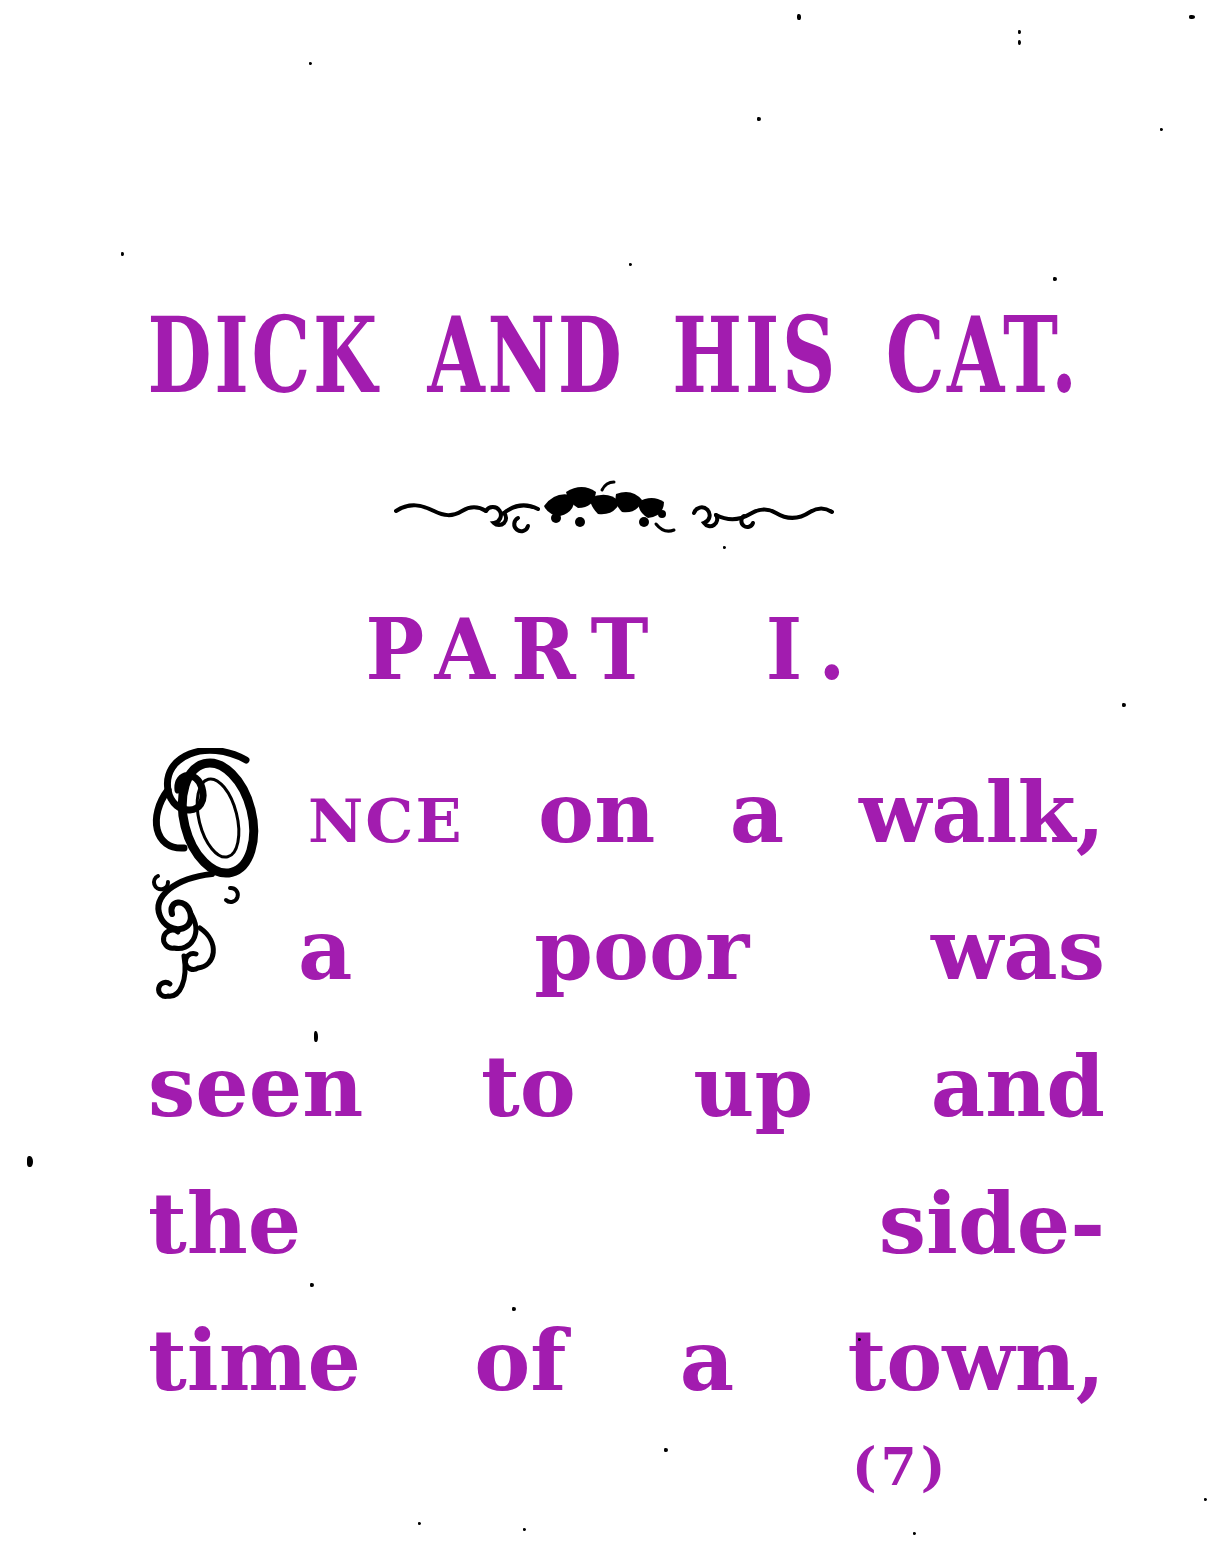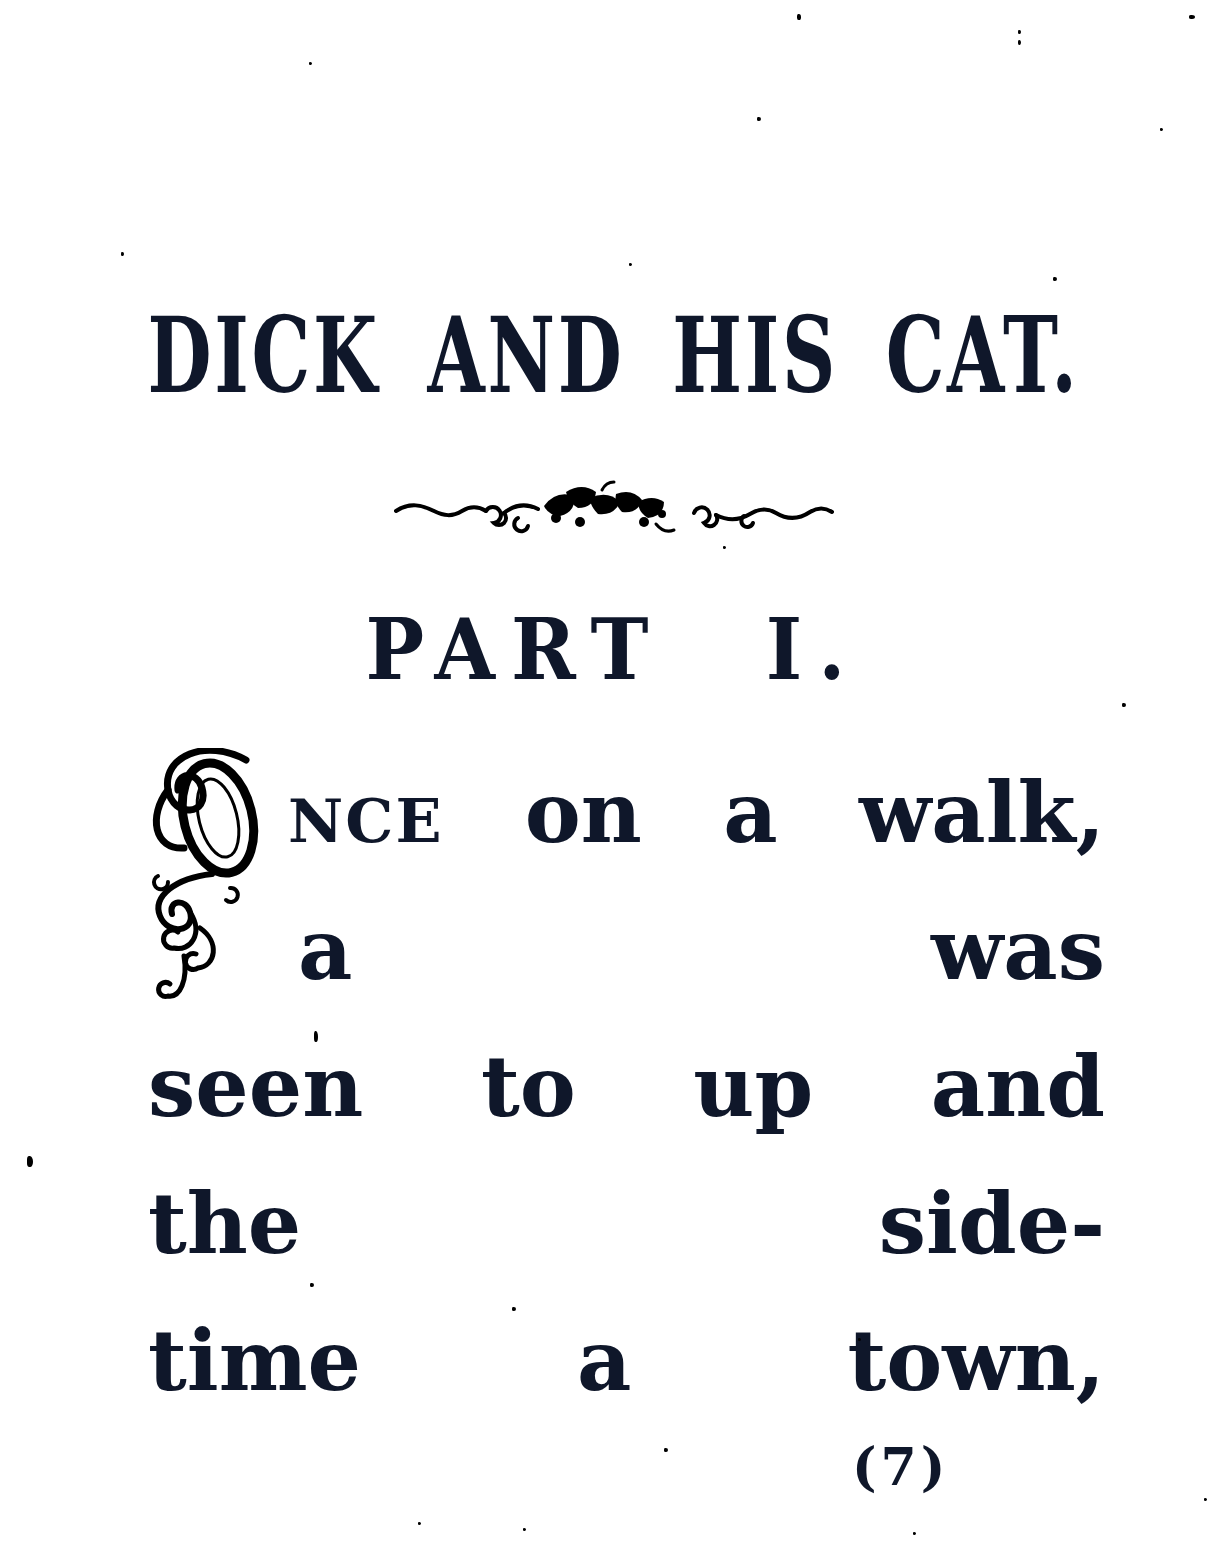--- a/index.html
+++ b/index.html
@@ -2,21 +2,21 @@
 <html><head>
 <meta charset="utf-8">
 <style>
   html,body{margin:0;padding:0;}
   #page{
     position:relative;
     width:1227px;height:1546px;
     background:#ffffff;
     overflow:hidden;
     font-family:"DejaVu Serif","Liberation Serif",serif;
-    color:#0f172a;
+    color:#a21caf;
   }
   
   .book-title{
     position:absolute;top:306px;left:0;width:1227px;
     text-align:center;
     font-weight:bold;
     font-size:84px;
     letter-spacing:3px;
     word-spacing:22px;
     transform:scale(0.88,1.24);
@@ -49,21 +49,21 @@
     align-items:baseline;
     height:137px;
     font-weight:bold;
     font-size:84px;
     line-height:137px;
     white-space:nowrap;
   }
   .text-line .word{display:inline-block;}
   .line-after-dropcap{margin-left:140px;}
   .line-indent{margin-left:150px;}
-  .smallcaps-lead{font-size:0.72em;letter-spacing:2px;}
+  .smallcaps-lead{font-size:0.72em;letter-spacing:2px;margin-left:20px;}
   .dropcap{
     position:absolute;left:-6px;top:4px;
     width:132px;height:266px;
   }
   
   .page-number{
     position:absolute;top:1436px;left:852px;
     font-weight:bold;
     font-size:52px;
     letter-spacing:4px;
@@ -128,37 +128,39 @@
 
     <div class="text-line line-after-dropcap">
       <span class="word smallcaps-lead">NCE</span>
       <span class="word">on</span>
       <span class="word">a</span>
       <span class="word">walk,</span>
     </div>
 
     <div class="text-line line-indent">
       <span class="word">a</span>
+      <span class="word">poor</span>
       <span class="word">was</span>
     </div>
 
     <div class="text-line">
       <span class="word">seen</span>
       <span class="word">to</span>
       <span class="word">up</span>
       <span class="word">and</span>
     </div>
 
     <div class="text-line">
       <span class="word">the</span>
       <span class="word">side-</span>
     </div>
 
     <div class="text-line">
       <span class="word">time</span>
+      <span class="word">of</span>
       <span class="word">a</span>
       <span class="word">town,</span>
     </div>
   </div>
 
   <div class="page-number">(7)</div>
 
   <div id="specks">
       <div class="speck" style="left: 797px; top: 14px; width: 4px; height: 6px;"></div>
       <div class="speck" style="left: 1018px; top: 30px; width: 3px; height: 4px;"></div>

